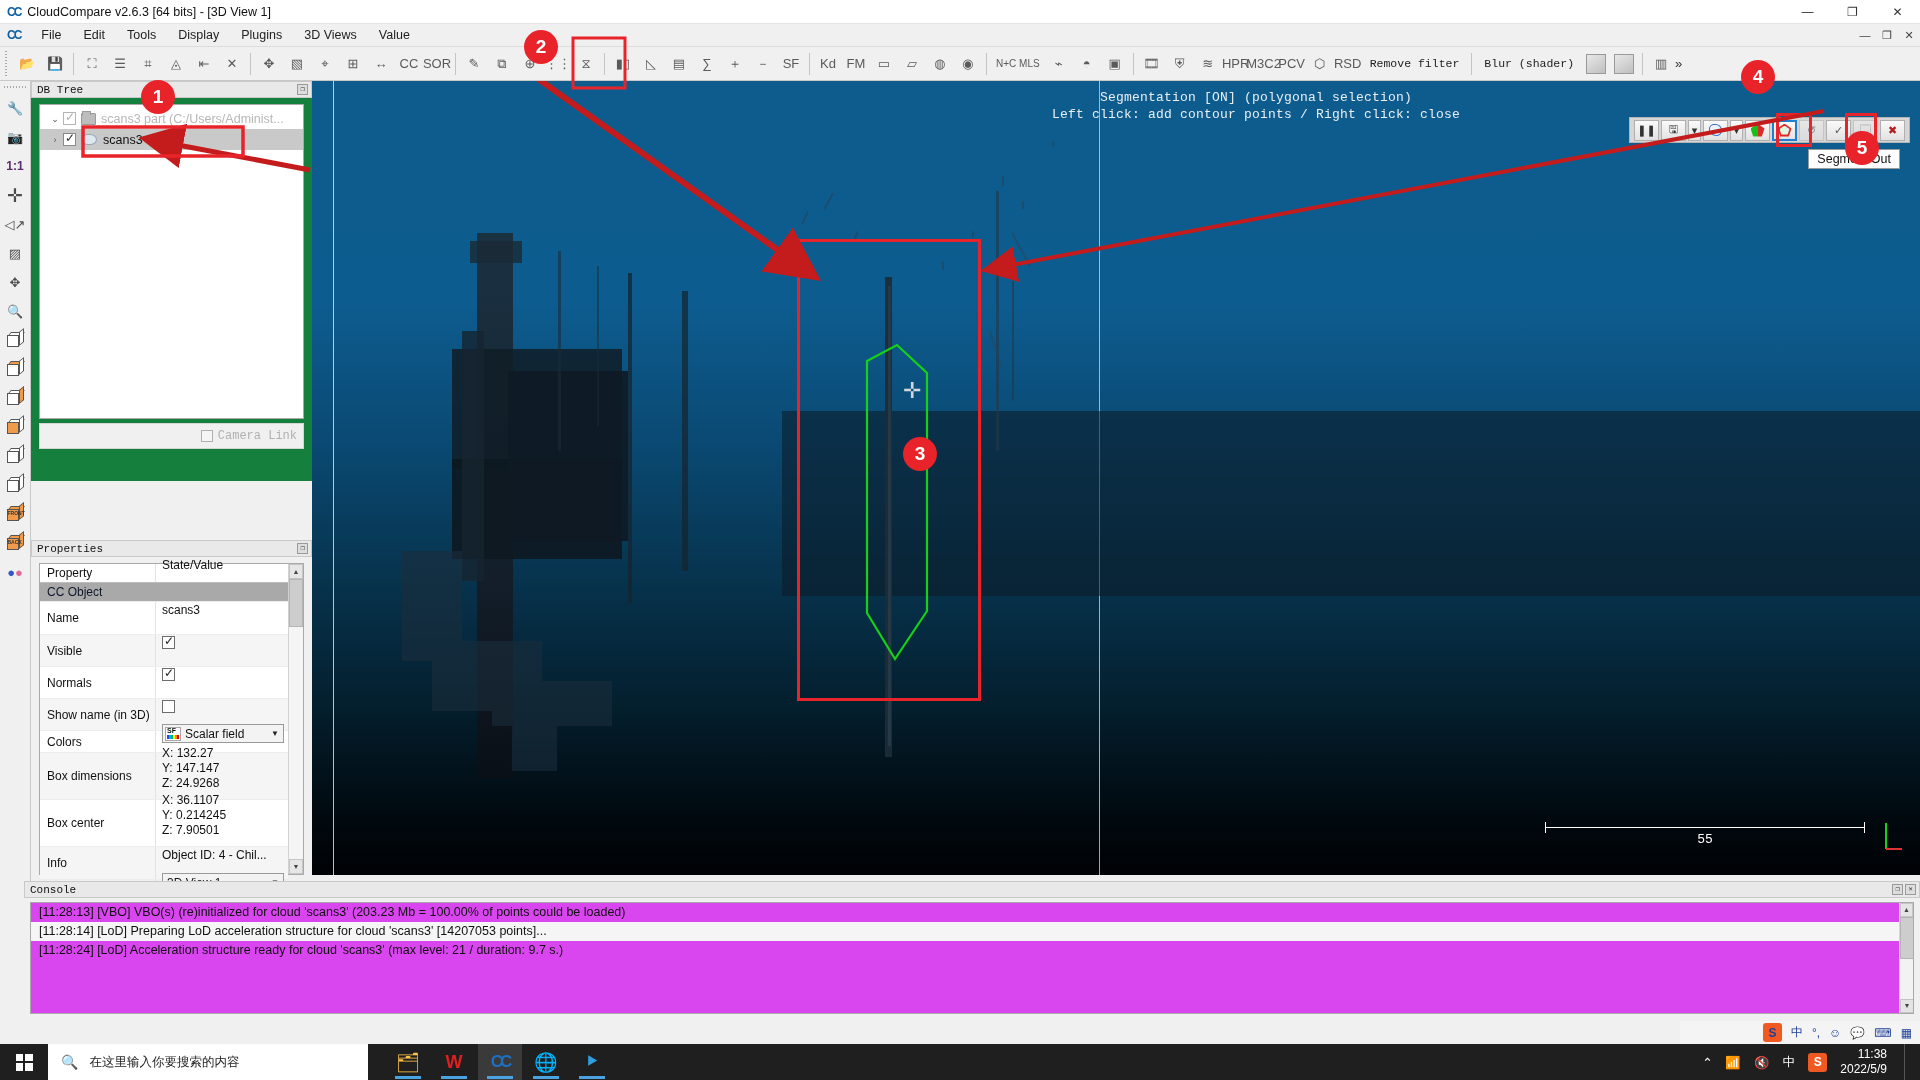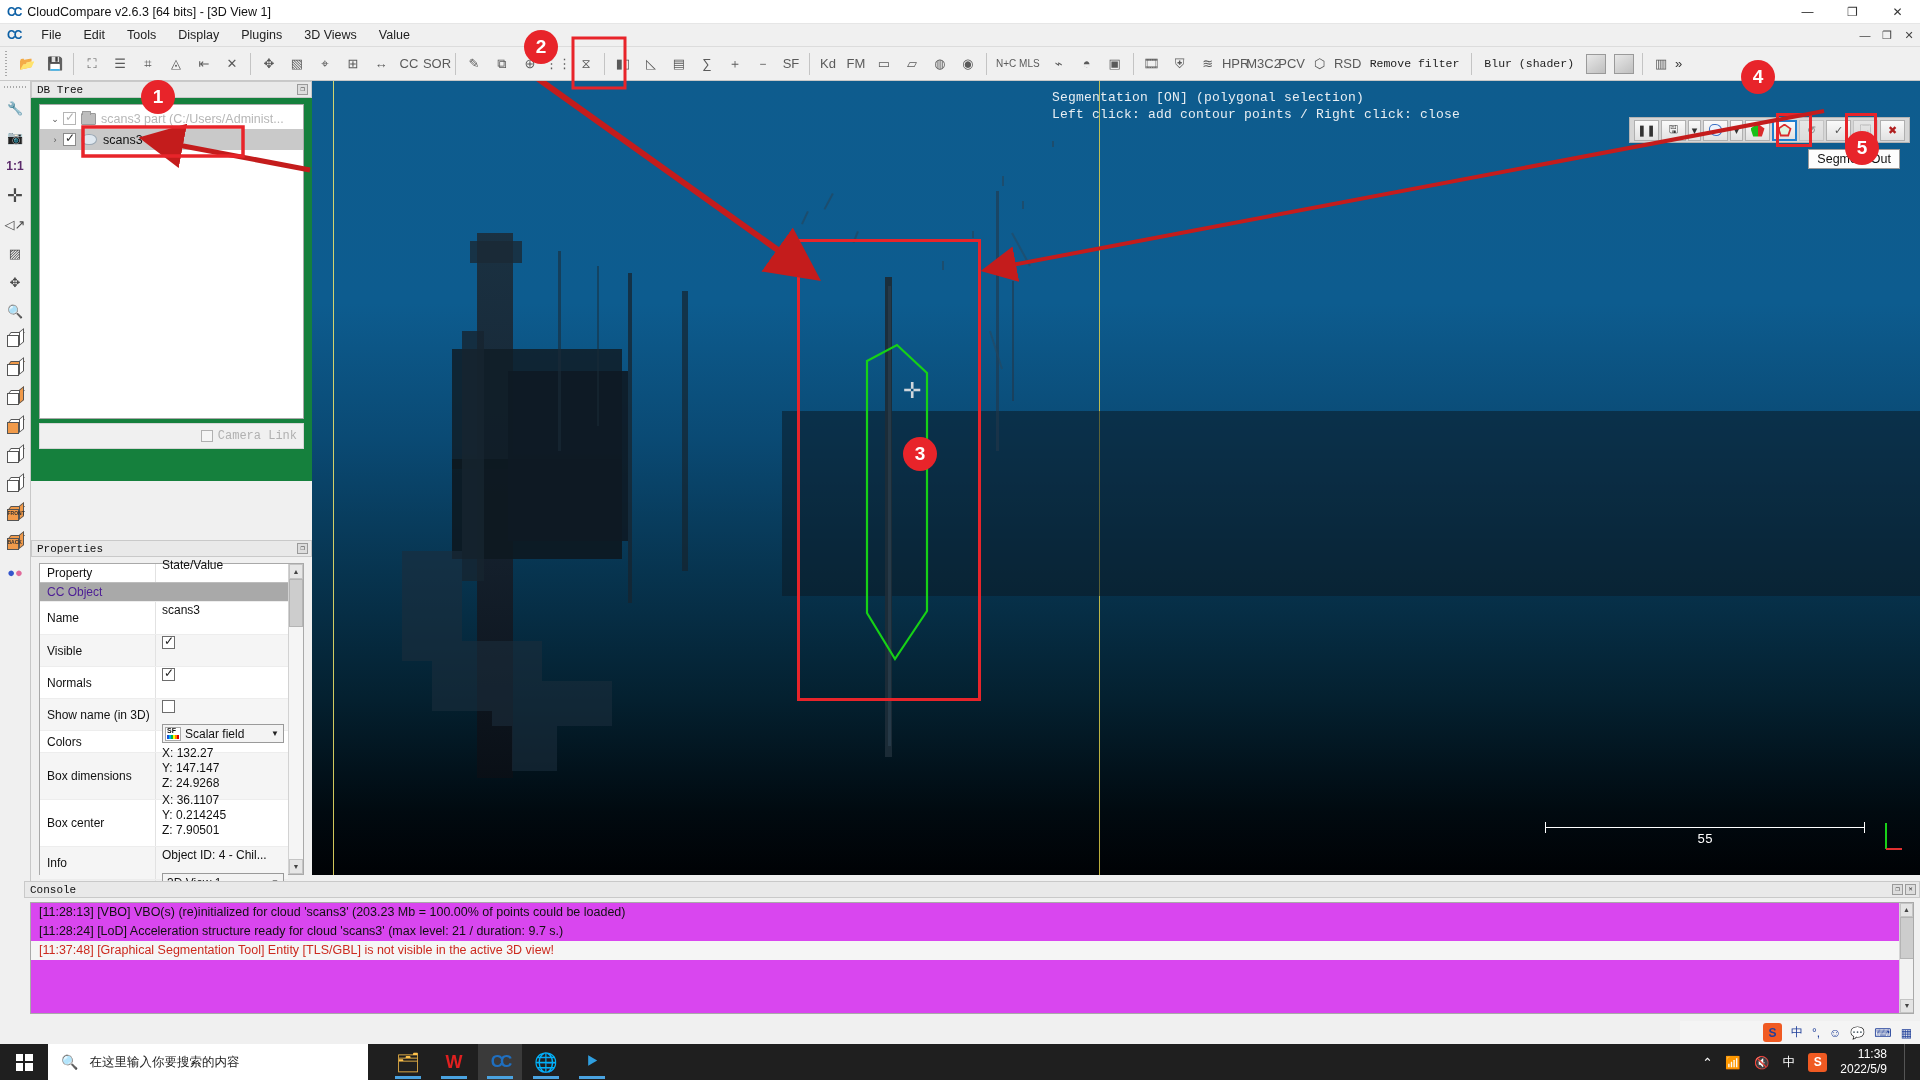--- a/index.html
+++ b/index.html
@@ -103,41 +103,41 @@
 
   
   .props { position: absolute; left: 31px; top: 540px; width: 281px; height: 335px; background: #f0f0f0; }
   .props-body { margin: 6px 8px 0 8px; height: 312px; background: #fff; border: 1px solid #a9a9a9; display: flex; }
   .ptable { flex: 1; font-size: 12px; color: #111; }
   .prow { display: flex; border-bottom: 1px solid #ededed; min-height: 17px; align-items: stretch; }
   .pcell-a { width: 116px; padding: 1px 0 1px 7px; border-right: 1px solid #e2e2e2; display: flex; align-items: center; }
   .pcell-b { flex: 1; padding: 1px 0 17px 6px; display: flex; align-items: center; }
   .prow.hdr { background: #fff; border-bottom: 1px solid #bcbcbc; height: 19px; }
   .prow.sect { background: #a9a9a9; }
-  .prow.sect .pcell-a { color: #4c1d95; border-right: none; }
+  .prow.sect .pcell-a { color: #0f172a; border-right: none; }
   .prow.alt { background: #f5f5f5; }
   .pcheck { width: 13px; height: 13px; border: 1px solid #6d6d6d; background: #fff; position: relative; }
   .pcheck.on::after { content: "✓"; position: absolute; left: 1px; top: -3px; font-size: 12px; color: #222; }
   .pcombo { width: 100%; height: 19px; margin-right: 4px; border: 1px solid #9a9a9a; background: #f3f3f3;
             display: flex; align-items: center; font-size: 12px; }
   .sfico { width: 16px; height: 14px; margin: 0 4px 0 2px; background: #fff; border: 1px solid #aaa; position: relative; flex: none; }
   .sfico::before { content: "SF"; position: absolute; left: 1px; top: -1px; font-size: 7px; font-weight: bold; color: #111; }
   .sfico::after { content: ""; position: absolute; left: 1px; bottom: 1px; width: 12px; height: 4px;
                   background: linear-gradient(to right,#1a4fd6 0 16%,#00b0f0 16% 33%,#00b050 33% 50%,#ffff00 50% 66%,#ff8000 66% 83%,#e00000 83% 100%); }
   .pcombo .arw { margin-left: auto; margin-right: 4px; font-size: 8px; color: #222; }
   .multi { display: flex; flex-direction: column; justify-content: center; line-height: 15px; }
   .pscroll { width: 15px; background: #f0f0f0; border-left: 1px solid #d2d2d2; display: flex; flex-direction: column; }
   .psc-btn { height: 15px; background: #e6e6e6; border: 1px solid #c4c4c4; font-size: 7px; text-align: center; line-height: 13px; color: #444; }
   .psc-track { flex: 1; background: #f5f5f5; position: relative; }
   .psc-thumb { position: absolute; left: 0; top: 0; width: 100%; height: 48px; background: #cdcdcd; border: 1px solid #b4b4b4; }
 
   
   .view3d { position: absolute; left: 312px; top: 81px; width: 1608px; height: 794px; overflow: hidden;
             background: linear-gradient(to bottom, #0e5c8e 0%, #0d5c8f 28%, #0a4a74 45%, #07344f 62%, #04202f 78%, #010a10 92%, #000205 100%); }
-  .ovl-text { position: absolute; right: 460px; top: 8px; text-align: left;
+  .ovl-text { position: absolute; right: 460px; top: 8px; text-align: center;
               font-family: "Liberation Mono", monospace; font-size: 13px; color: #e8eef3; line-height: 17px; letter-spacing: 0.2px; }
   .seg-toolbar { position: absolute; right: 10px; top: 36px; height: 26px; display: flex; align-items: center;
                  background: #d6d6d6; border: 1px solid #b4b4b4; padding: 2px 3px; }
   .sg-b { width: 25px; height: 21px; margin: 0 1px; border: 1px solid #b0b0b0; background: linear-gradient(#fafafa,#e2e2e2);
           display: flex; align-items: center; justify-content: center; font-size: 11px; color: #333; position: relative; }
   .sg-b.act { border: 2px solid #1f7fd0; }
   .sg-b.dis { opacity: 0.45; }
   .sg-narrow { width: 13px; }
   .pent { width: 14px; height: 13px; background: #d92b2b; clip-path: polygon(50% 0,100% 38%,81% 100%,19% 100%,0 38%); }
   .pent.ring { background: #d92b2b; position: relative; }
@@ -626,22 +626,22 @@
   <div class="console">
     <div class="panel-title">
       <span>Console</span>
       <div class="pt-btns">
         <div class="pt-b">❐</div>
         <div class="pt-b">✕</div>
       </div>
     </div>
     <div class="console-body">
       <div class="cline">[11:28:13] [VBO] VBO(s) (re)initialized for cloud 'scans3' (203.23 Mb = 100.00% of points could be loaded)</div>
+      <div class="cline alt">[11:28:14] [LoD] Preparing LoD acceleration structure for cloud 'scans3' [14207053 points]...</div>
       <div class="cline">[11:28:24] [LoD] Acceleration structure ready for cloud 'scans3' (max level: 21 / duration: 9.7 s.)</div>
-      <div class="cline alt err">[11:37:48] [Graphical Segmentation Tool] Entity [TLS/GBL] is not visible in the active 3D view!</div>
       <div class="cscroll">
         <div class="cs-btn">▲</div>
         <div class="cs-thumb"></div>
         <div class="cs-btn" style="position:absolute;bottom:0;width:14px">▼</div>
       </div>
     </div>
   </div>
 
   <div class="imebar">
     <span class="ime-s">S</span>

